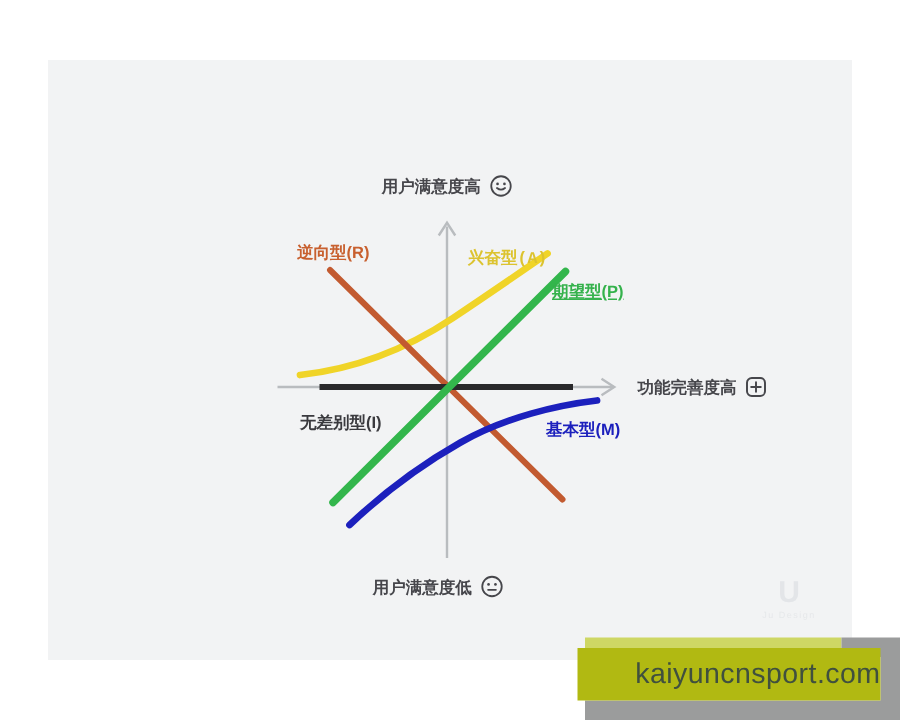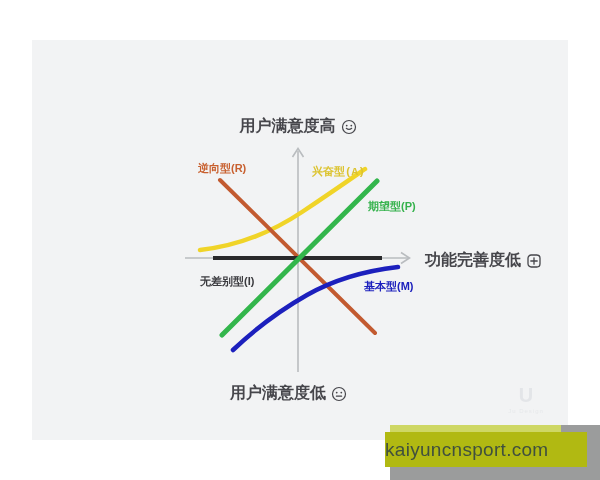--- a/index.html
+++ b/index.html
@@ -20,47 +20,47 @@
   }
   .header .subtitle{
     margin-top:3px;font-size:7.5px;font-weight:700;
     letter-spacing:2.2px;color:#a5a8ac;
   }
   
   svg.plot{position:absolute;left:0;top:0;width:536px;height:400px;}
   
   .axis-label{
     position:absolute;display:flex;align-items:center;gap:5px;
-    font-size:16px;font-weight:700;color:#46464b;white-space:nowrap;
+    font-size:11px;font-weight:700;color:#46464b;white-space:nowrap;
   }
   .axis-label.top{left:191px;top:76px;width:150px;justify-content:center;}
-  .axis-label.bottom{left:198px;top:343px;width:150px;justify-content:flex-start;}
+  .axis-label.bottom{left:185px;top:343px;width:150px;justify-content:center;}
   .axis-label.left{left:68px;top:210px;}
   .axis-label.right{left:393px;top:210px;}
   .axis-label svg{display:block;}
   
   .curve-label{position:absolute;font-size:11px;font-weight:700;white-space:nowrap;}
   .lbl-reverse{left:166px;top:121px;color:#c8602f;text-align:center;}
   .lbl-attractive{left:280px;top:124px;color:#dcc32f;font-family:Liberation Mono, monospace;}
-  .lbl-performance{left:336px;top:159px;color:#35b24c;}
+  .lbl-performance{left:336px;top:147px;color:#35b24c;text-decoration:underline;}
   .lbl-indifferent{left:168px;top:234px;color:#3a3a3e;font-weight:600;}
   .lbl-mustbe{left:332px;top:239px;color:#1c20bd;}
   
   .logo{position:absolute;left:462px;top:344px;width:64px;text-align:center;}
   .logo-glyph{font-size:20px;font-weight:800;color:#e3e5e8;line-height:22px;}
   .logo-caption{margin-top:2px;font-size:6px;letter-spacing:1px;color:#e6e8ea;}
   
   .wm{position:absolute;z-index:5;}
   .wm-strip-light{left:390px;top:425px;width:171px;height:8px;background:#ced764;}
   .wm-gray-corner{left:561px;top:425px;width:39px;height:13px;background:#9b9c9c;}
   .wm-gray-right{left:587px;top:437px;width:13px;height:43px;background:#9b9c9c;}
   .wm-gray-bottom{left:390px;top:467px;width:210px;height:13px;background:#9b9c9c;}
   .wm-band{
     left:385px;top:432px;width:202px;height:35px;background:#b1b912;
-    display:flex;align-items:center;justify-content:flex-start;
+    display:flex;align-items:center;justify-content:flex-end;
   }
   .wm-band span{font-size:19px;color:#40503e;letter-spacing:.3px;}
 </style>
 </head>
 <body>
 
 <div class="card">
 
   <div class="header">
   </div>
@@ -103,21 +103,21 @@
     <svg width="16" height="16" viewBox="0 0 16 16">
       <circle cx="8" cy="8" r="6.5" fill="none" stroke="#46464b" stroke-width="1.2"></circle>
       <circle cx="5.7" cy="6.6" r="0.9" fill="#46464b"></circle>
       <circle cx="10.3" cy="6.6" r="0.9" fill="#46464b"></circle>
       <line x1="5.4" y1="10.2" x2="10.6" y2="10.2" stroke="#46464b" stroke-width="1.2" stroke-linecap="round"></line>
     </svg>
   </div>
 
 
   <div class="axis-label right">
-    <span>功能完善度低</span>
+    <span>功能完善度高</span>
     <svg width="16" height="16" viewBox="0 0 16 16">
       <rect x="2" y="2" width="12" height="12" rx="3.2" fill="none" stroke="#46464b" stroke-width="1.3"></rect>
       <line x1="8" y1="4.8" x2="8" y2="11.2" stroke="#46464b" stroke-width="1.3" stroke-linecap="round"></line>
       <line x1="4.8" y1="8" x2="11.2" y2="8" stroke="#46464b" stroke-width="1.3" stroke-linecap="round"></line>
     </svg>
   </div>
 
   <div class="curve-label lbl-reverse">逆向型(R)</div>
   <div class="curve-label lbl-attractive">兴奋型(A)</div>
   <div class="curve-label lbl-performance">期望型(P)</div>

